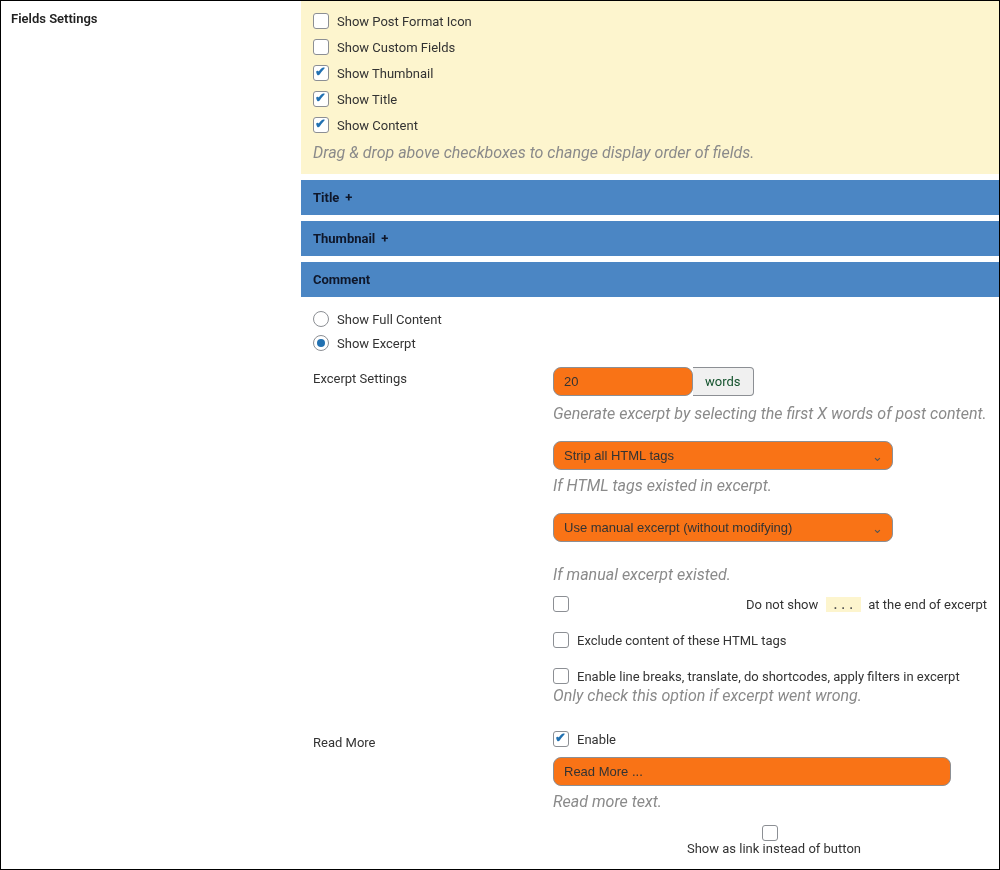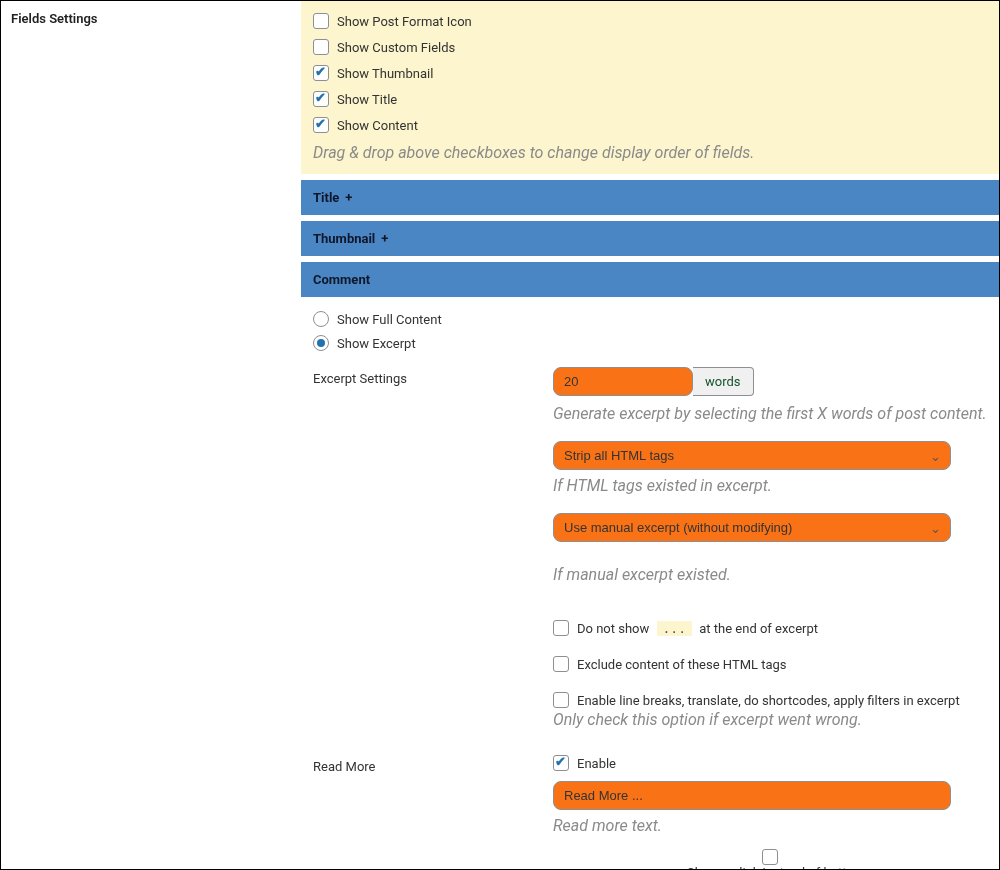--- a/index.html
+++ b/index.html
@@ -137,21 +137,21 @@
       border: 1px solid #8c8f94;
       border-left: none;
       border-radius: 0 4px 4px 0;
       padding: 6px 12px;
       color: #14532d;
       display: flex;
       align-items: center;
     }
     .select-wrap {
       position: relative;
-      width: 398px;
+      width: 340px;
       margin-top: 18px;
     }
     .select-wrap select {
       width: 100%;
       appearance: none;
       padding-right: 28px;
     }
     .select-wrap .chev {
       position: absolute;
       right: 10px;
@@ -252,21 +252,21 @@
           <div class="hint" style="margin-top:6px;">If HTML tags existed in excerpt.</div>
 
           <div class="select-wrap">
             <select>
               <option>Use manual excerpt (without modifying)</option>
             </select>
             <span class="chev">⌄</span>
           </div>
           <div class="hint" style="margin-top:23px;">If manual excerpt existed.</div>
 
-          <div class="cb-line" style="margin-top:36px;">
+          <div class="cb-line" style="margin-top:12px;justify-content:space-between;">
             <input type="checkbox" style="">
             <label>
               <span>Do not show</span>
               <span class="dots-badge">...</span>
               <span>at the end of excerpt</span>
             </label>
           </div>
 
           <div class="cb-line" style="margin-top:20px;">
             <input type="checkbox" style="">

